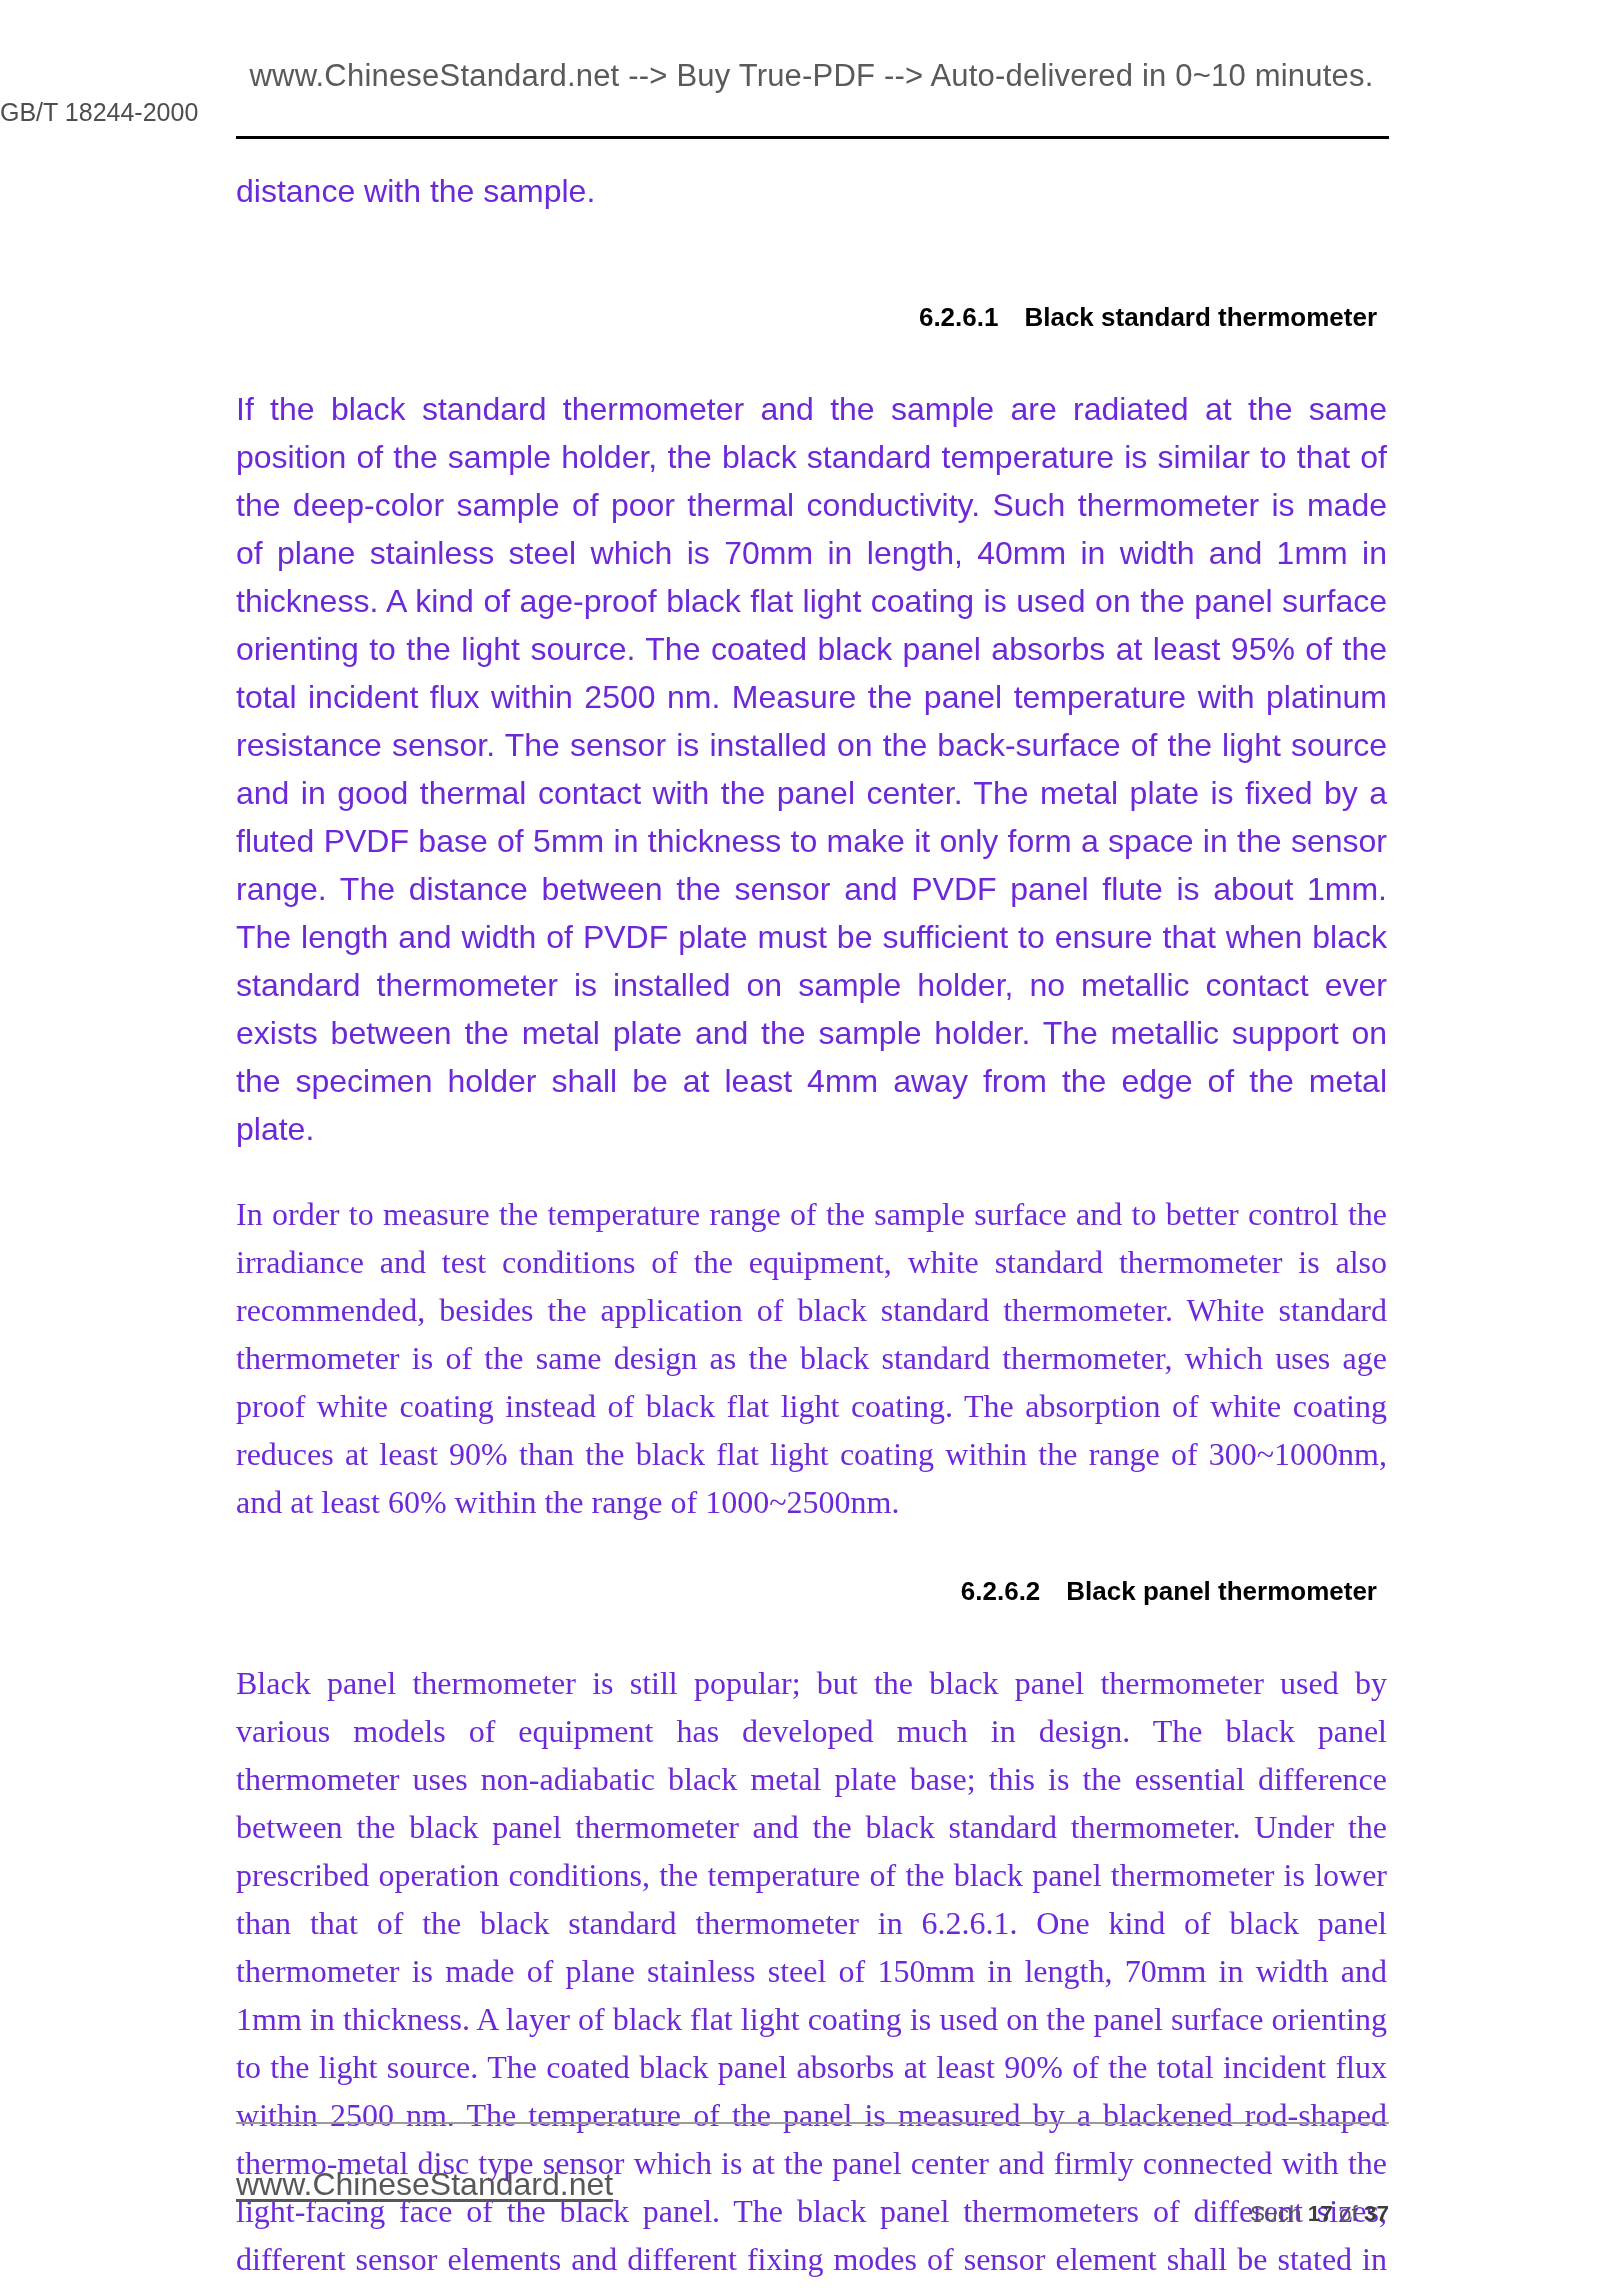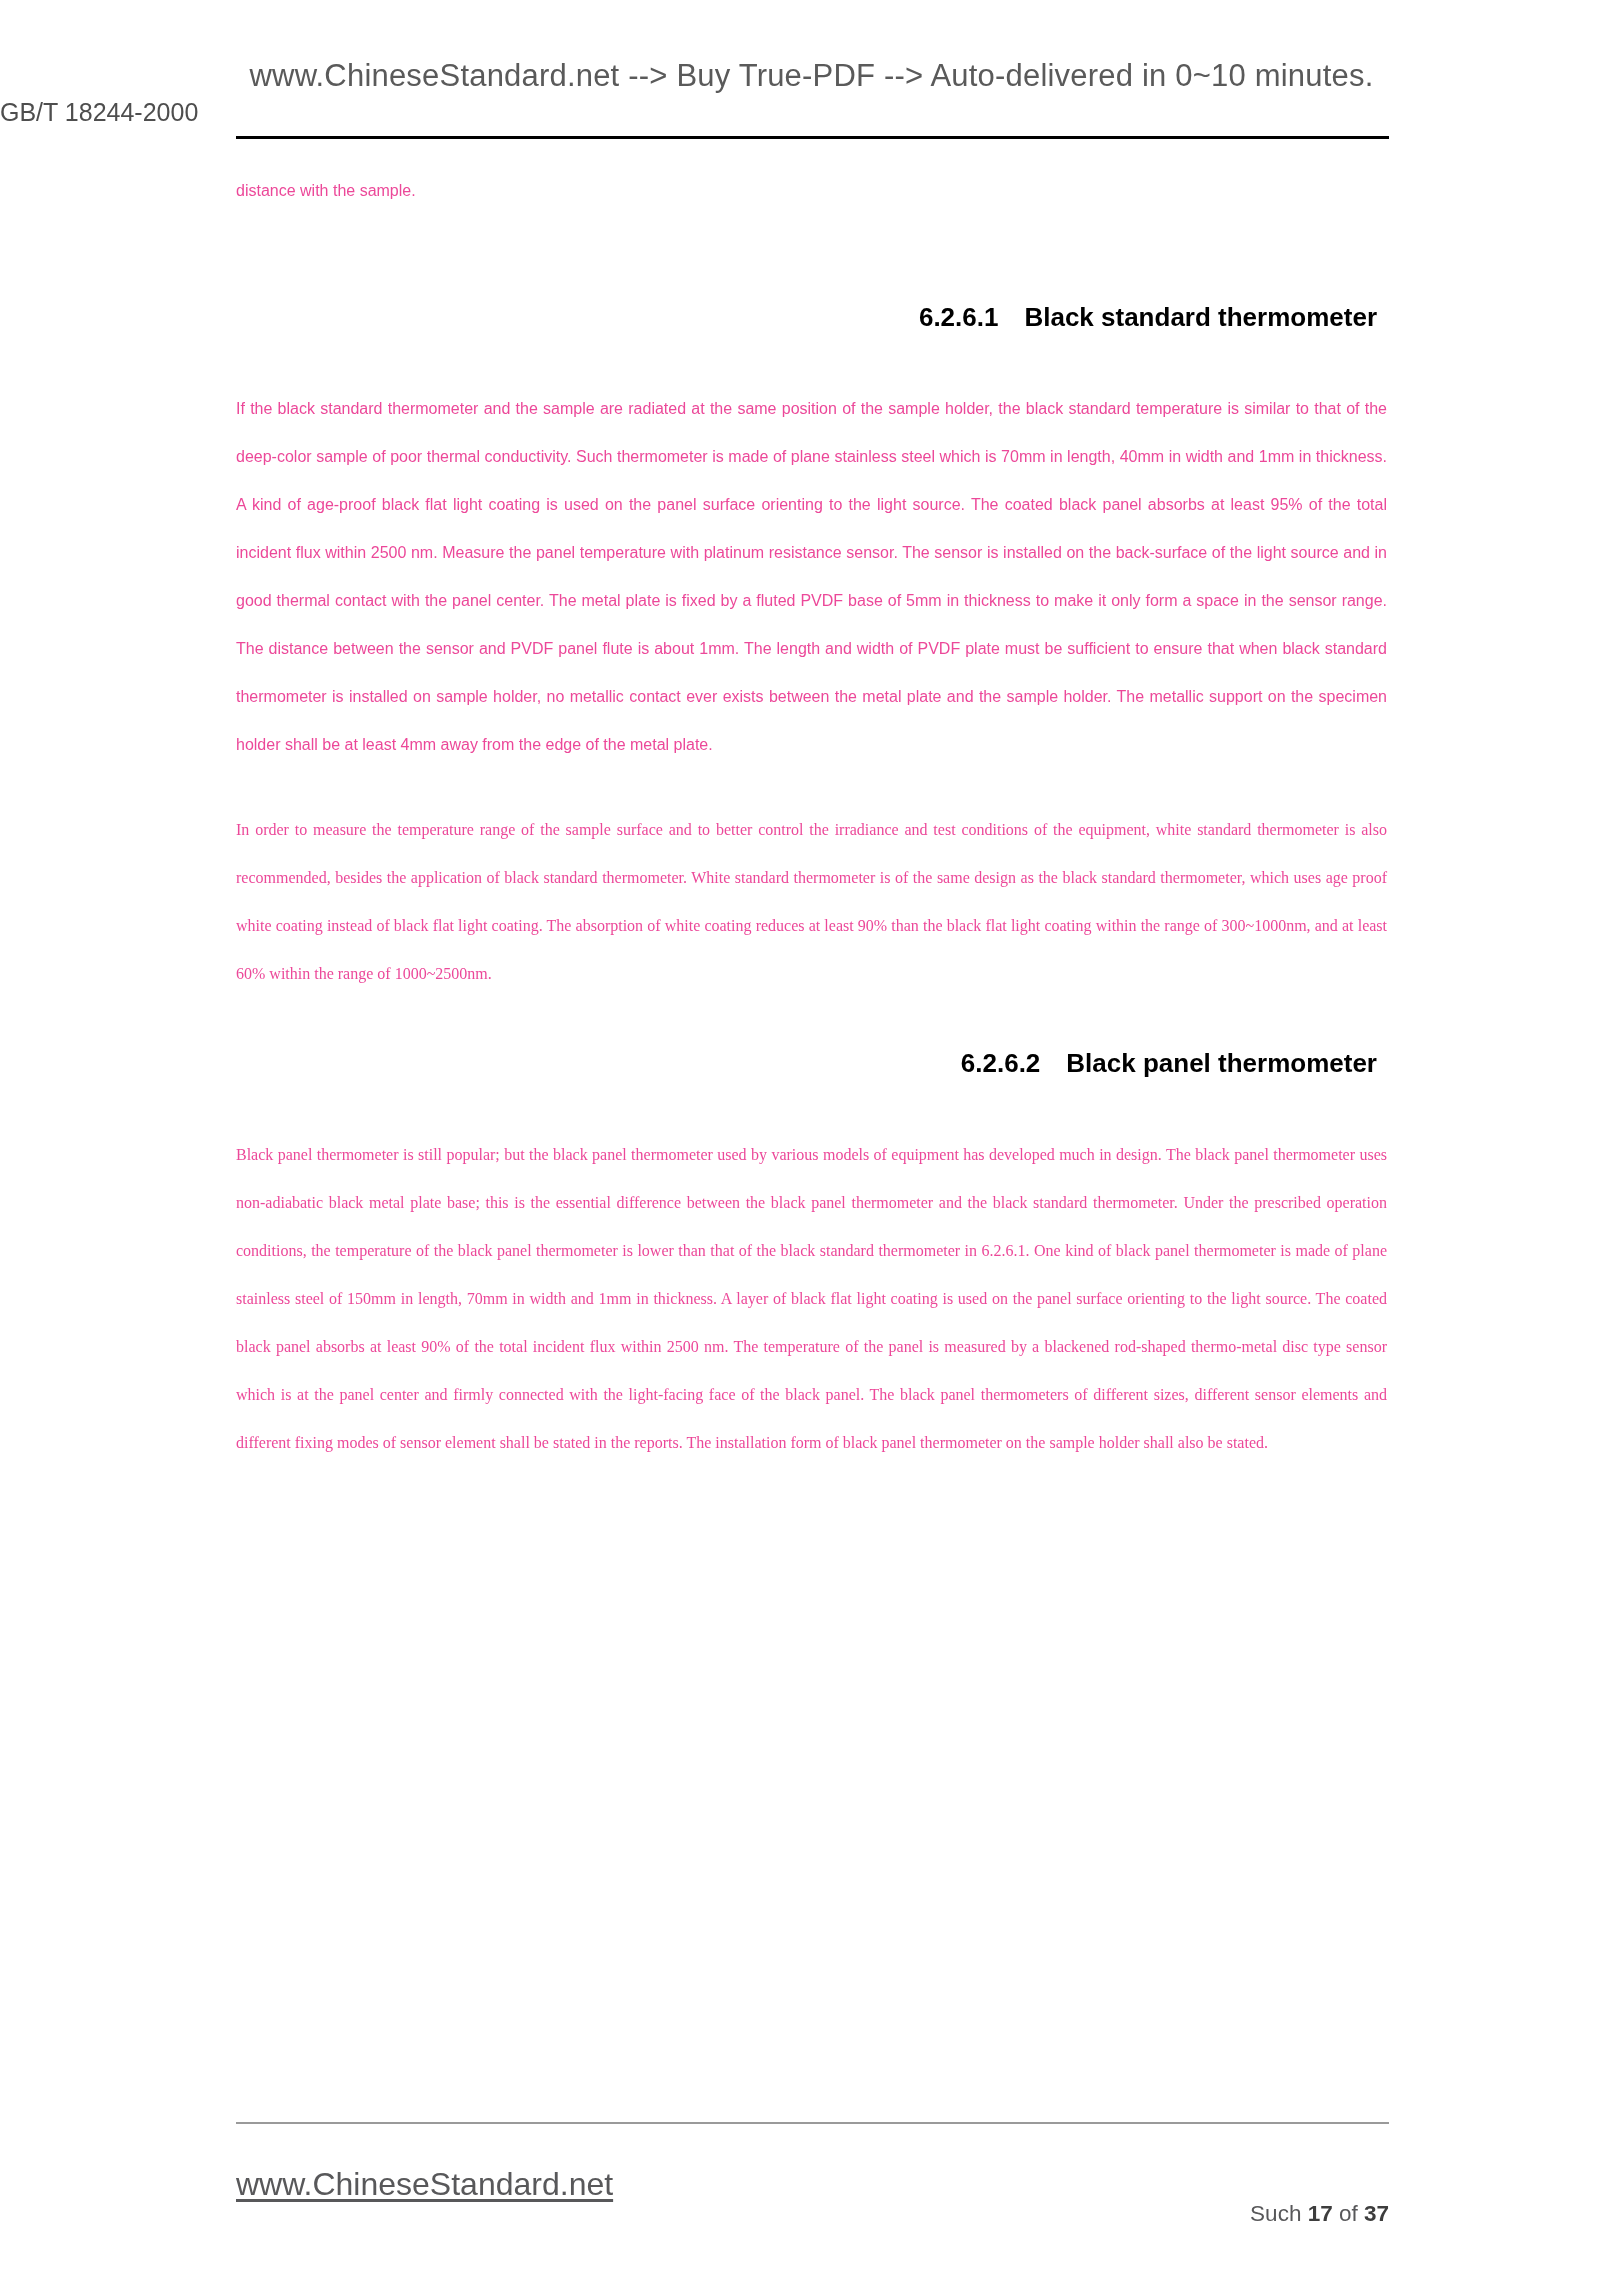--- a/index.html
+++ b/index.html
@@ -56,23 +56,23 @@
 
   
   .content {
     position: absolute;
     top: 167px;
     left: 236px;
     width: 1153px;
   }
 
   p.body-text {
-    font-size: 16px;
+    font-size: 32px;
     line-height: 48px;
-    color: #ec4899;
+    color: #6d28d9;
     text-align: justify;
     text-justify: inter-word;
     margin: 0 2px 37px 0;
     -webkit-hyphens: none;
     hyphens: none;
   }
   p.body-text.last-in-block {
     margin-bottom: 0;
     font-family: Liberation Serif, serif;
   }

